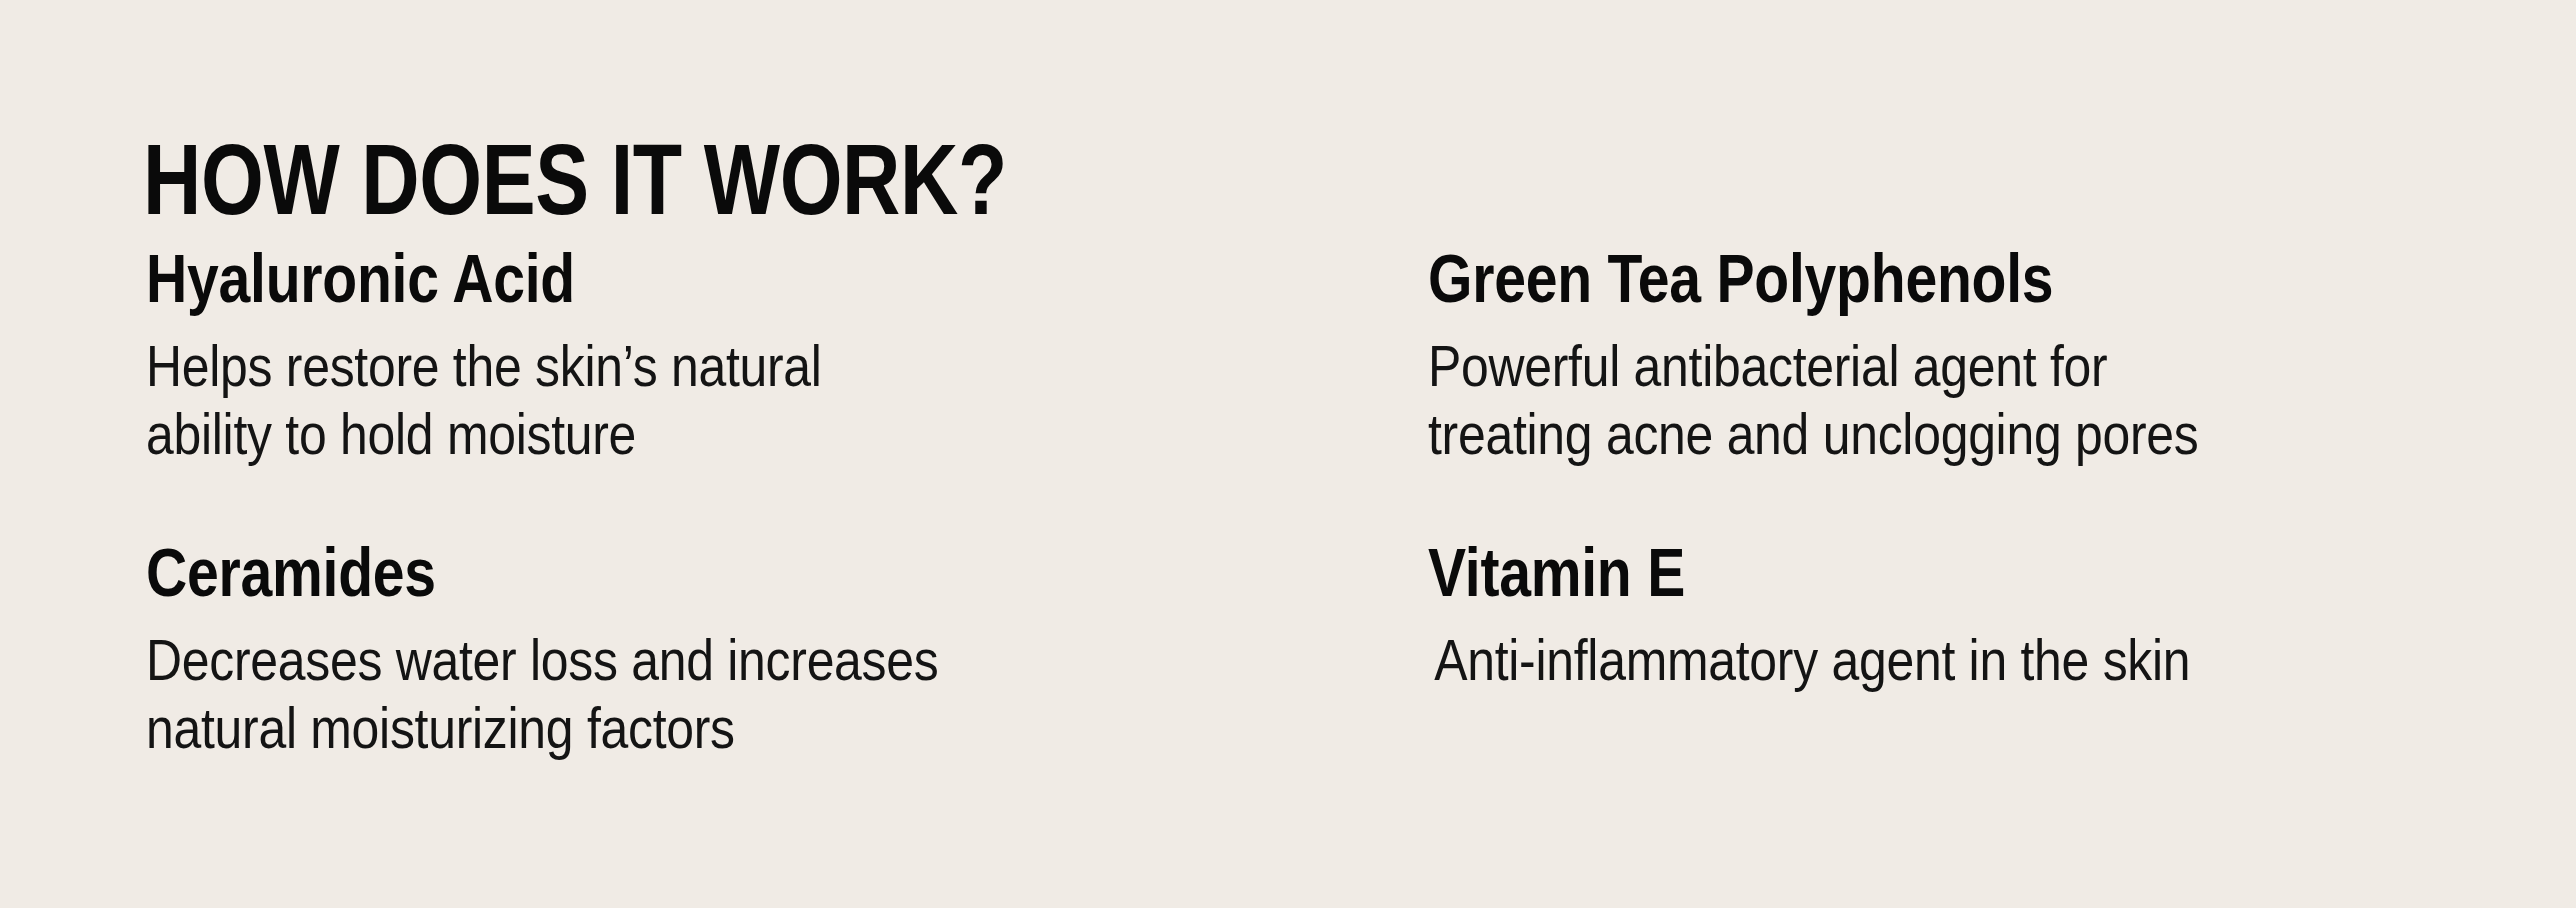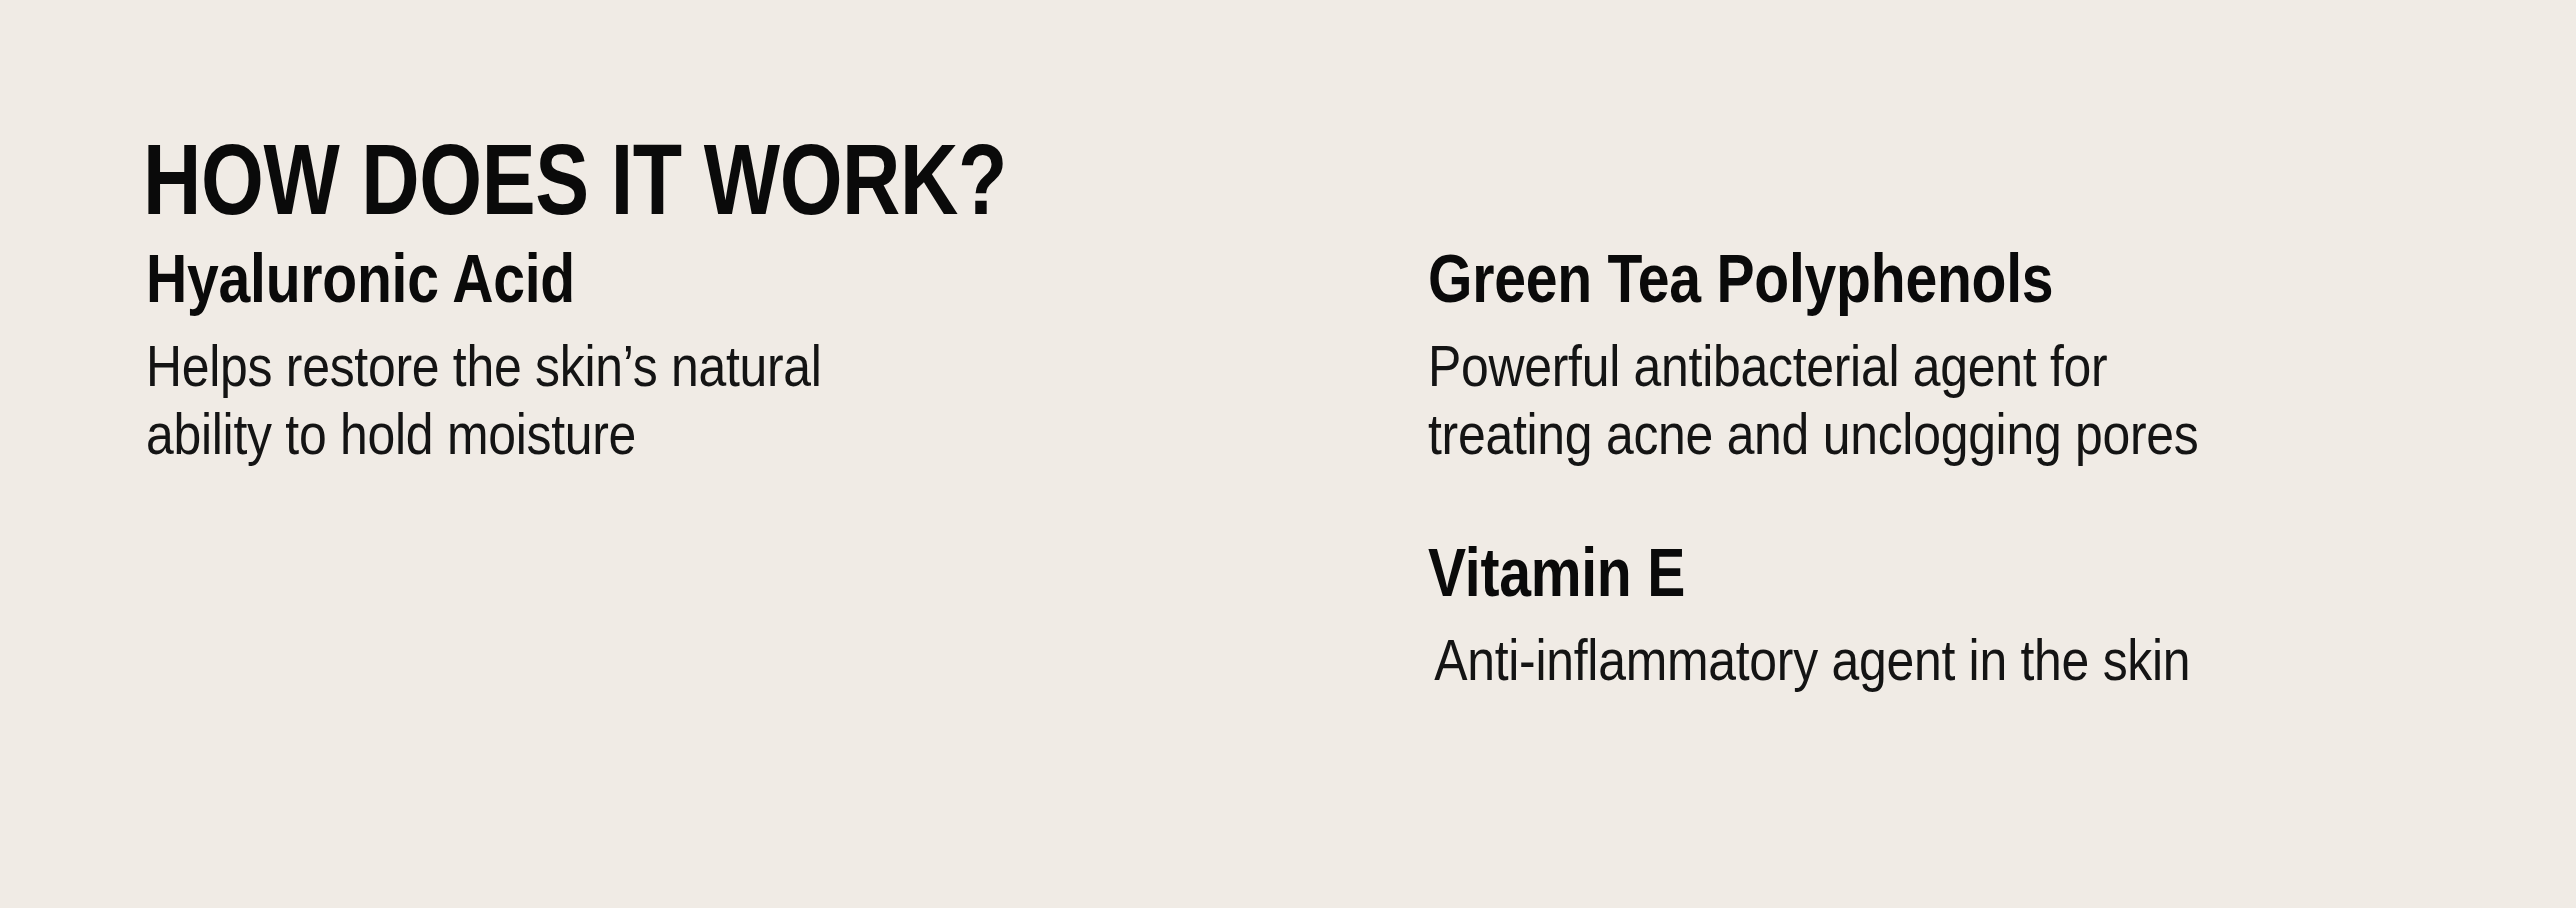--- a/index.html
+++ b/index.html
@@ -112,20 +112,27 @@
     <div class="column column-left">
 
       <div class="ingredient ingredient-1 ingredient-left-1">
         <div class="ingredient-heading">Hyaluronic Acid</div>
         <p class="ingredient-body">
           <span class="line">Helps restore the skin’s natural</span>
           <span class="line">ability to hold moisture</span>
         </p>
       </div>
 
+      <div class="ingredient ingredient-2 ingredient-left-2">
+        <div class="ingredient-heading">Ceramides</div>
+        <p class="ingredient-body">
+          <span class="line">Decreases water loss and increases</span>
+          <span class="line">natural moisturizing factors</span>
+        </p>
+      </div>
 
     </div>
 
     <div class="column column-right">
 
       <div class="ingredient ingredient-1 ingredient-right-1">
         <div class="ingredient-heading">Green Tea Polyphenols</div>
         <p class="ingredient-body">
           <span class="line">Powerful antibacterial agent for</span>
           <span class="line">treating acne and unclogging pores</span>

